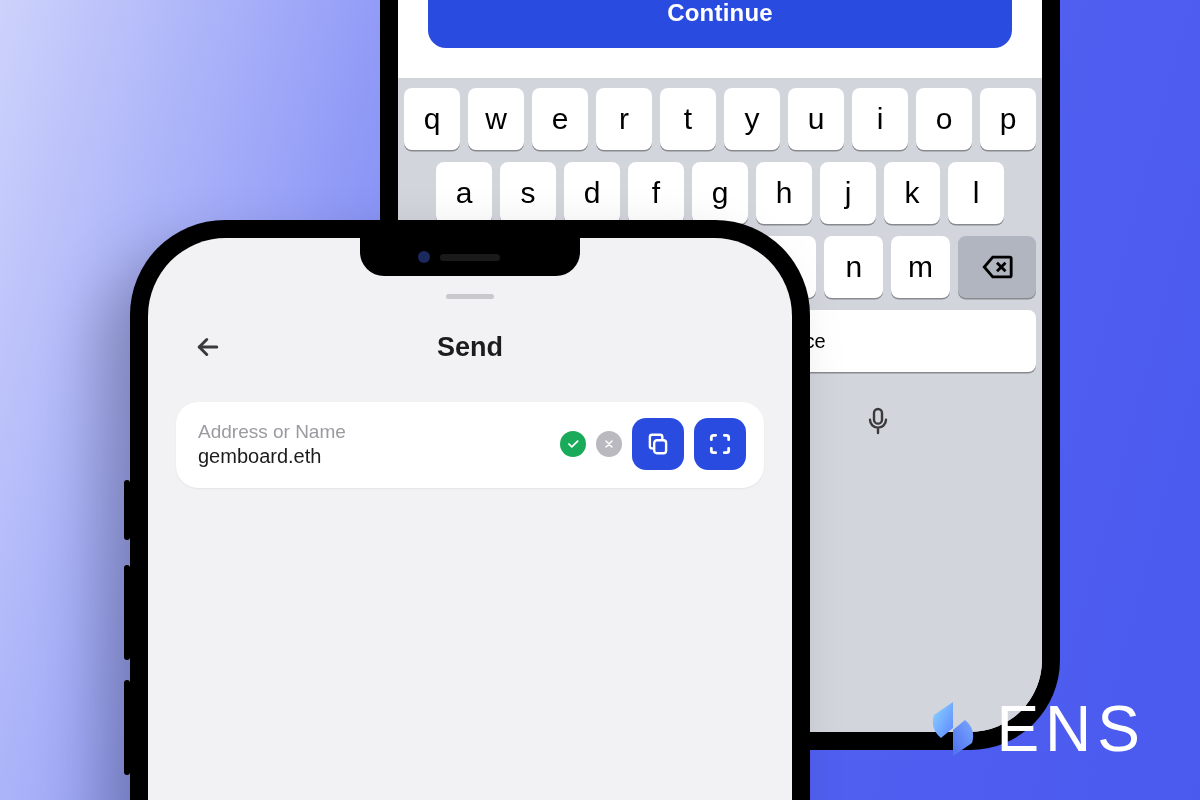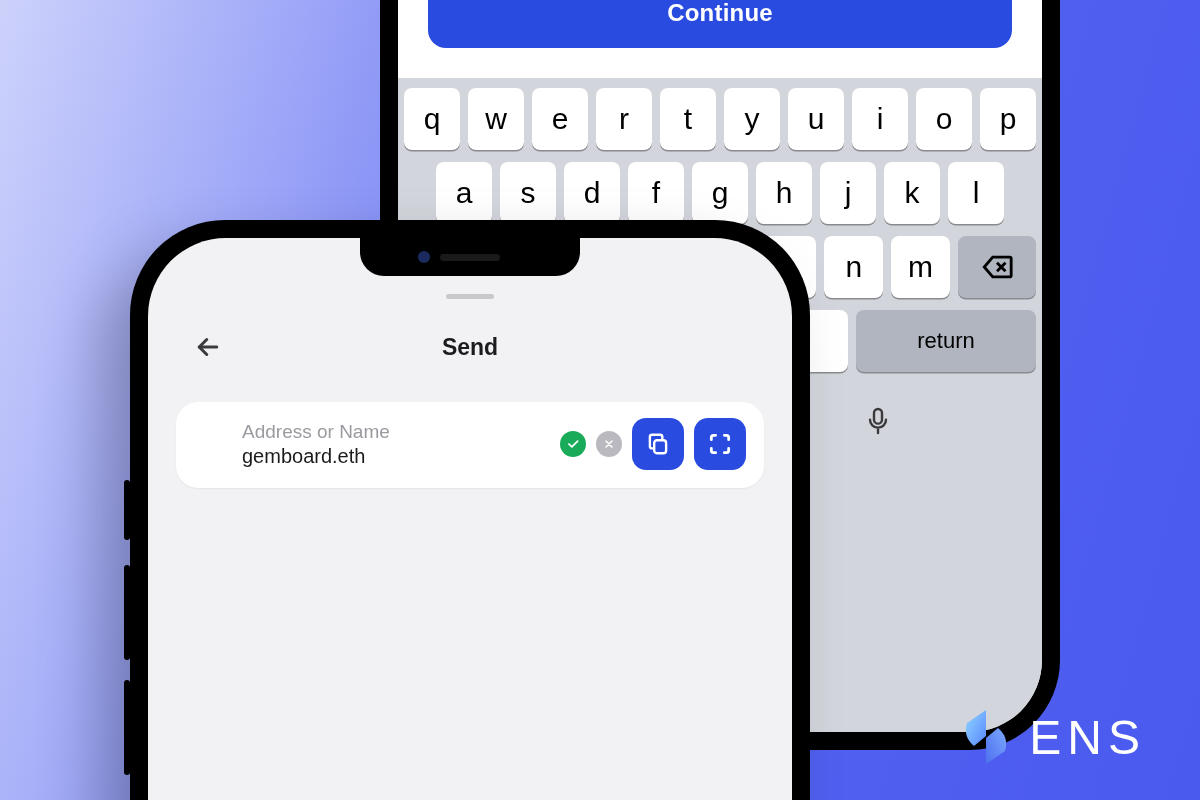--- a/index.html
+++ b/index.html
@@ -151,35 +151,35 @@
     height: 140px;
   }
   .back-arrow {
     position: absolute;
     left: 38px;
     width: 44px; height: 44px;
     display: flex; align-items: center; justify-content: center;
   }
   .back-arrow svg { width: 30px; height: 30px; stroke: #3a3a3c; }
   .title {
-    font-size: 23px;
+    font-size: 27px;
     font-weight: 700;
     color: #1c1c1e;
   }
   .address-card {
     margin: 24px 28px 0 28px;
     background: #fff;
     border-radius: 22px;
     padding: 16px 18px 18px 22px;
     display: flex;
     align-items: center;
     gap: 10px;
     box-shadow: 0 1px 2px rgba(0,0,0,.06);
   }
-  .addr-text { flex: 1; margin-left: 44px; }
+  .addr-text { flex: 1; }
   .addr-label { color: #9a9aa0; font-size: 19px; font-weight: 500; }
   .addr-value { color: #1c1c1e; font-size: 20px; font-weight: 500; margin-top: 2px; }
   .badge {
     width: 26px; height: 26px; border-radius: 50%;
     display: flex; align-items: center; justify-content: center;
     flex-shrink: 0;
   }
   .badge.ok { background: #1aab5a; }
   .badge.ok svg { width: 14px; height: 14px; stroke: #fff; }
   .badge.clear { background: #b9b9bf; }
@@ -197,21 +197,21 @@
   .ens-logo {
     position: absolute;
     right: 54px;
     bottom: 34px;
     display: flex;
     align-items: center;
     gap: 18px;
   }
   .ens-logo .mark { width: 50px; height: 58px; }
   .ens-logo .word {
-    font-size: 48px;
+    font-size: 64px;
     font-weight: 500;
     letter-spacing: 6px;
     color: #fff;
     font-family: "Helvetica Neue", Arial, sans-serif;
   }
 </style>
 </head>
 <body>
 
 <div class="phone-back">
@@ -259,21 +259,20 @@
         <div class="key special backspace" style="flex:0 0 78px">
           <svg viewBox="0 0 24 24" fill="none" stroke="#000" stroke-width="2">
               <path d="M21 5H9l-6 7 6 7h12a1 1 0 0 0 1-1V6a1 1 0 0 0-1-1z"></path>
               <path d="M12 9l6 6M18 9l-6 6"></path>
             </svg>
         </div>
       </div>
       <div class="kb-row bottom">
         <div class="key special wide" style="flex:0 0 150px;font-size:20px">ABC</div>
         <div class="key space" style="font-size:20px;color:#000">space</div>
-        <div class="key special wide">return</div>
       </div>
       <div class="kb-utility">
         <div class="util">
           <svg viewBox="0 0 24 24" width="34" height="34" fill="none" stroke="#3a3a3c" stroke-width="1.6">
               <circle cx="12" cy="12" r="9"></circle>
               <circle cx="9" cy="10" r="1" fill="#3a3a3c" stroke="none"></circle>
               <circle cx="15" cy="10" r="1" fill="#3a3a3c" stroke="none"></circle>
               <path d="M8.5 14.5c1 1.2 2.2 1.8 3.5 1.8s2.5-.6 3.5-1.8"></path>
             </svg>
         </div>

